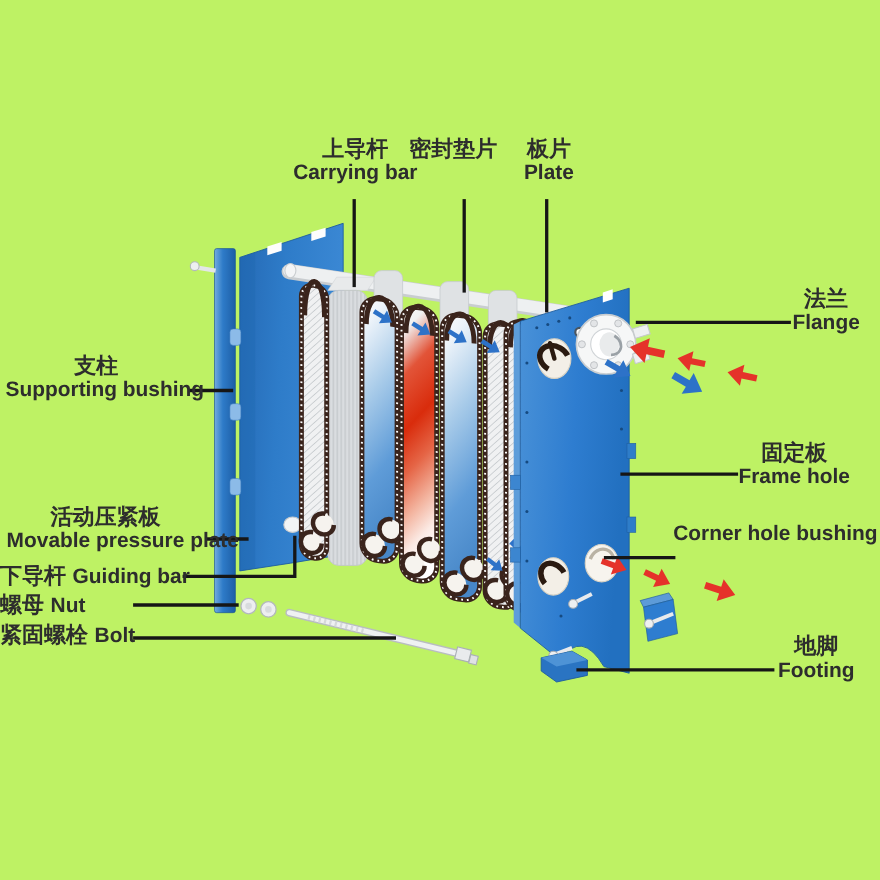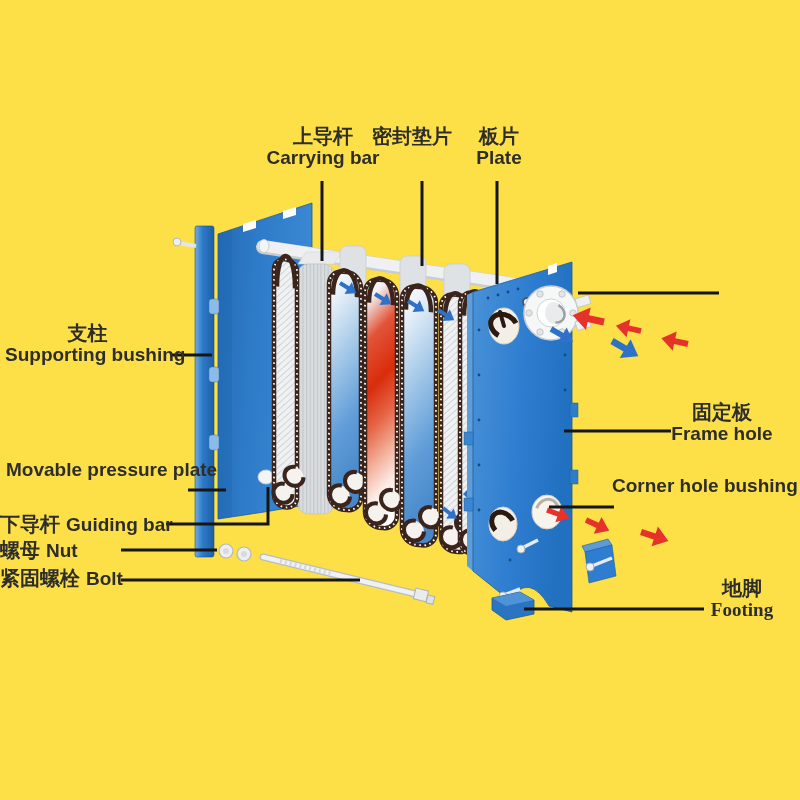--- a/index.html
+++ b/index.html
@@ -1,17 +1,17 @@
 <!DOCTYPE html>
 <html><head>
 <meta charset="utf-8">
 <style>
   html,body { margin:0; padding:0; background:#fff; }
   .stage {
-    position:relative; width:800px; height:800px; background:#fde047;
+    position:relative; width:800px; height:800px; background:#bef264;
     overflow:hidden; font-family:"Liberation Sans", sans-serif;
   }
   svg.art { position:absolute; left:0; top:0; }
   .lbl {
     position:absolute; color:#2d2d2d; font-weight:700;
     font-size:19px; line-height:22px; white-space:nowrap;
   }
   .lbl .zh { font-size:20px; font-weight:600; }
   .center { text-align:center; }
   .right  { text-align:left; }
@@ -296,36 +296,41 @@
 </div>
 <div class="lbl center" style="left:459px; top:125px; width:80px;">
   <div class="zh">板片</div>
   <div class="en">Plate</div>
 </div>
 <div class="lbl center" style="left:5px; top:322px; width:165px;">
   <div class="zh">支柱</div>
   <div class="en">Supporting bushing</div>
 </div>
 <div class="lbl center" style="left:6px; top:459px; width:180px;">
+  <div class="zh">活动压紧板</div>
   <div class="en">Movable pressure plate</div>
 </div>
 <div class="lbl right" style="left:0px; top:513px; width:163px;">
   <span class="zh">下导杆</span><span class="inline-en">Guiding bar</span>
 </div>
 <div class="lbl right" style="left:0px; top:539px; width:115px;">
   <span class="zh">螺母</span><span class="inline-en">Nut</span>
 </div>
 <div class="lbl right" style="left:0px; top:567px; width:132px;">
   <span class="zh">紧固螺栓</span><span class="inline-en">Bolt</span>
+</div>
+<div class="lbl center" style="left:711px; top:261px; width:80px;">
+  <div class="zh">法兰</div>
+  <div class="en">Flange</div>
 </div>
 <div class="lbl center" style="left:671px; top:401px; width:102px;">
   <div class="zh">固定板</div>
   <div class="en">Frame hole</div>
 </div>
 <div class="lbl center" style="left:612px; top:475px; width:172px;">
   <div class="en">Corner hole bushing</div>
 </div>
-<div class="lbl center" style="left:702px; top:577px; width:80px;font-family:Liberation Serif, serif;">
+<div class="lbl center" style="left:702px; top:577px; width:80px;">
   <div class="zh">地脚</div>
   <div class="en">Footing</div>
 </div>
 
 </div>
 
 </body></html>

